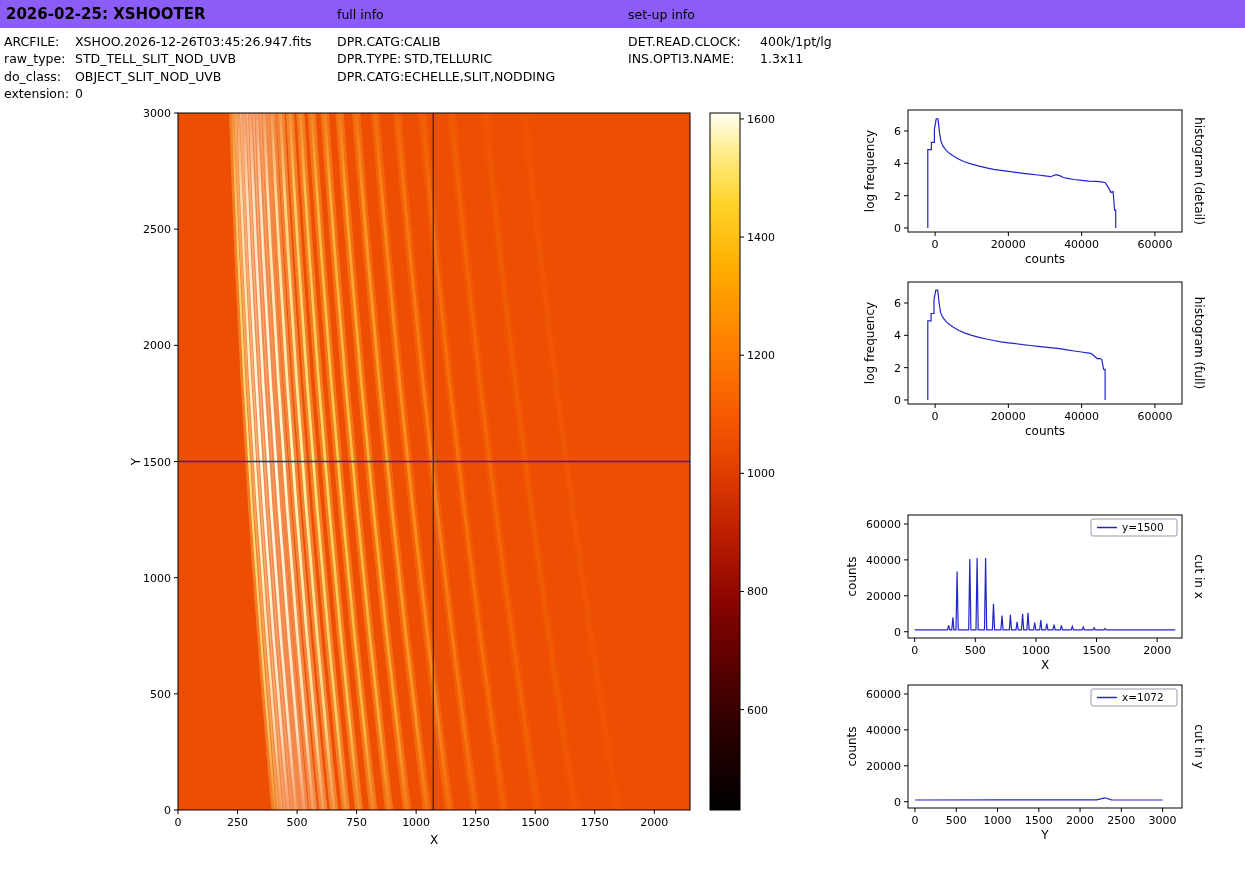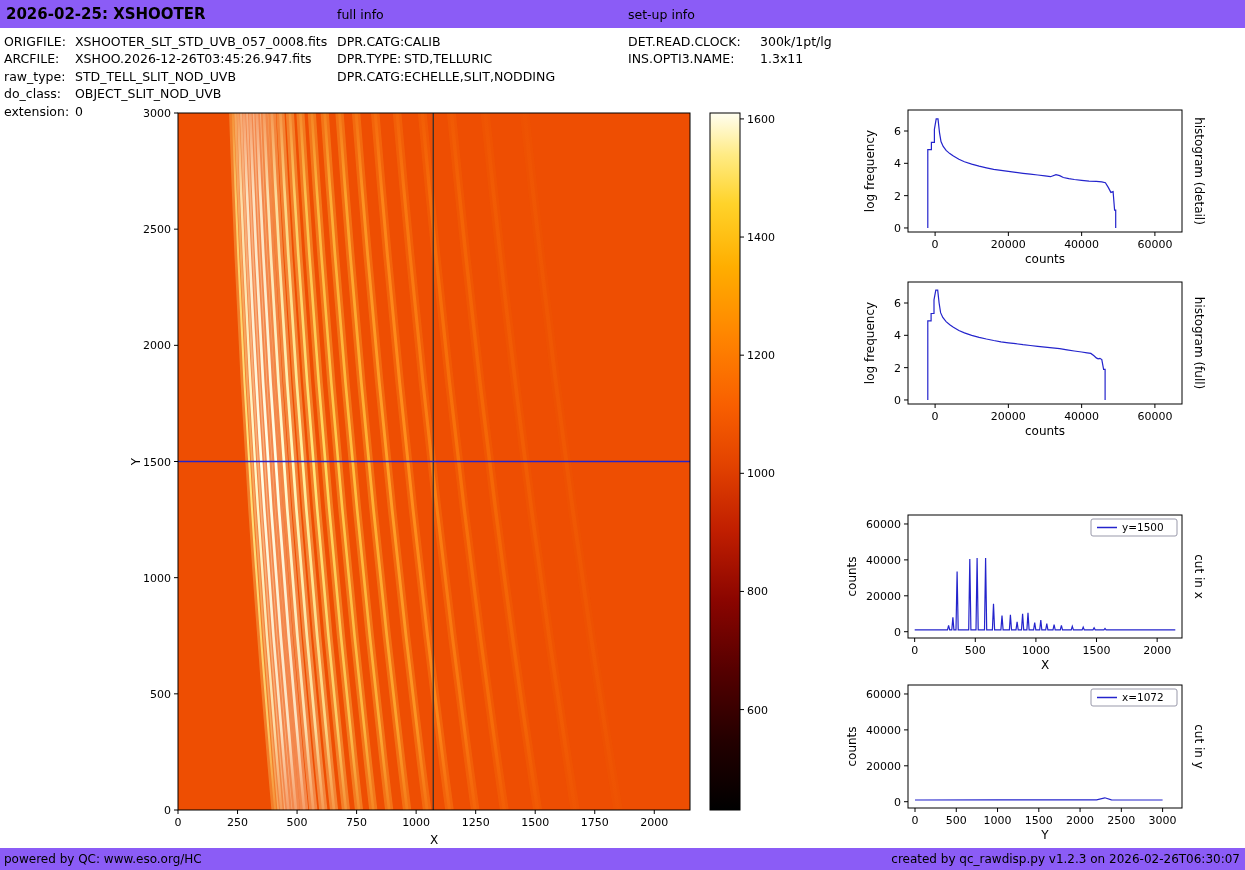--- a/index.html
+++ b/index.html
@@ -30,33 +30,32 @@
 <div class="page">
 
   <div class="bar header-bar">
     <span class="title">2026-02-25: XSHOOTER</span>
     <span class="hdr-label type-info">full info</span>
     <span class="hdr-label setup-info">set-up info</span>
   </div>
 
   <div>
     <div class="meta-col c1">
-        <div class="meta-row"><span class="meta-label">ORIGFILE:</span><span class="meta-value">XSHOOTER_SLT_STD_UVB_057_0008.fits</span></div>
         <div class="meta-row"><span class="meta-label">ARCFILE:</span><span class="meta-value">XSHOO.2026-12-26T03:45:26.947.fits</span></div>
         <div class="meta-row"><span class="meta-label">raw_type:</span><span class="meta-value">STD_TELL_SLIT_NOD_UVB</span></div>
         <div class="meta-row"><span class="meta-label">do_class:</span><span class="meta-value">OBJECT_SLIT_NOD_UVB</span></div>
         <div class="meta-row"><span class="meta-label">extension:</span><span class="meta-value">0</span></div>
       </div>
     <div class="meta-col c2">
         <div class="meta-row"><span class="meta-label">DPR.CATG:</span><span class="meta-value">CALIB</span></div>
         <div class="meta-row"><span class="meta-label">DPR.TYPE:</span><span class="meta-value">STD,TELLURIC</span></div>
         <div class="meta-row"><span class="meta-label">DPR.CATG:</span><span class="meta-value">ECHELLE,SLIT,NODDING</span></div>
       </div>
     <div class="meta-col c3">
-        <div class="meta-row"><span class="meta-label">DET.READ.CLOCK:</span><span class="meta-value">300k/1pt/lg</span></div>
+        <div class="meta-row"><span class="meta-label">DET.READ.CLOCK:</span><span class="meta-value">400k/1pt/lg</span></div>
         <div class="meta-row"><span class="meta-label">INS.OPTI3.NAME:</span><span class="meta-value">1.3x11</span></div>
       </div>
   </div>
 
   <div class="chart" style="left: 112px; top: 97px; width: 590px; height: 765px;">
       <svg viewBox="112 97 590 765" width="590" height="765">
         <defs>
           <clipPath id="cp-main">
             <rect x="178" y="113" width="512" height="697"></rect>
           </clipPath>
@@ -436,18 +435,14 @@
         <clipPath id="cp-cut-y">
           <rect x="908" y="685" width="274" height="123"></rect>
         </clipPath>
         <polyline points="915.0,800.0 997.5,799.9 1096.6,799.9 1104.8,797.8 1111.4,799.9 1162.6,800.0" fill="none" stroke="#2424cc" stroke-width="1.2" clip-path="url(#cp-cut-y)"></polyline>
         <rect x="1091" y="689" width="86" height="17" rx="2" fill="#fff" stroke="#99a"></rect>
         <line x1="1097" y1="697.5" x2="1117" y2="697.5" stroke="#2424cc" stroke-width="1.5"></line>
         <text x="1122" y="701.3" font-size="10.5" text-anchor="start">x=1072</text>
       </svg>
     </div>
 
-  <div class="bar footer-bar">
-    <span class="foot-left">powered by QC: www.eso.org/HC</span>
-    <span class="foot-right">created by qc_rawdisp.py v1.2.3 on 2026-02-26T06:30:07</span>
-  </div>
 
 </div>
 
 </body></html>

